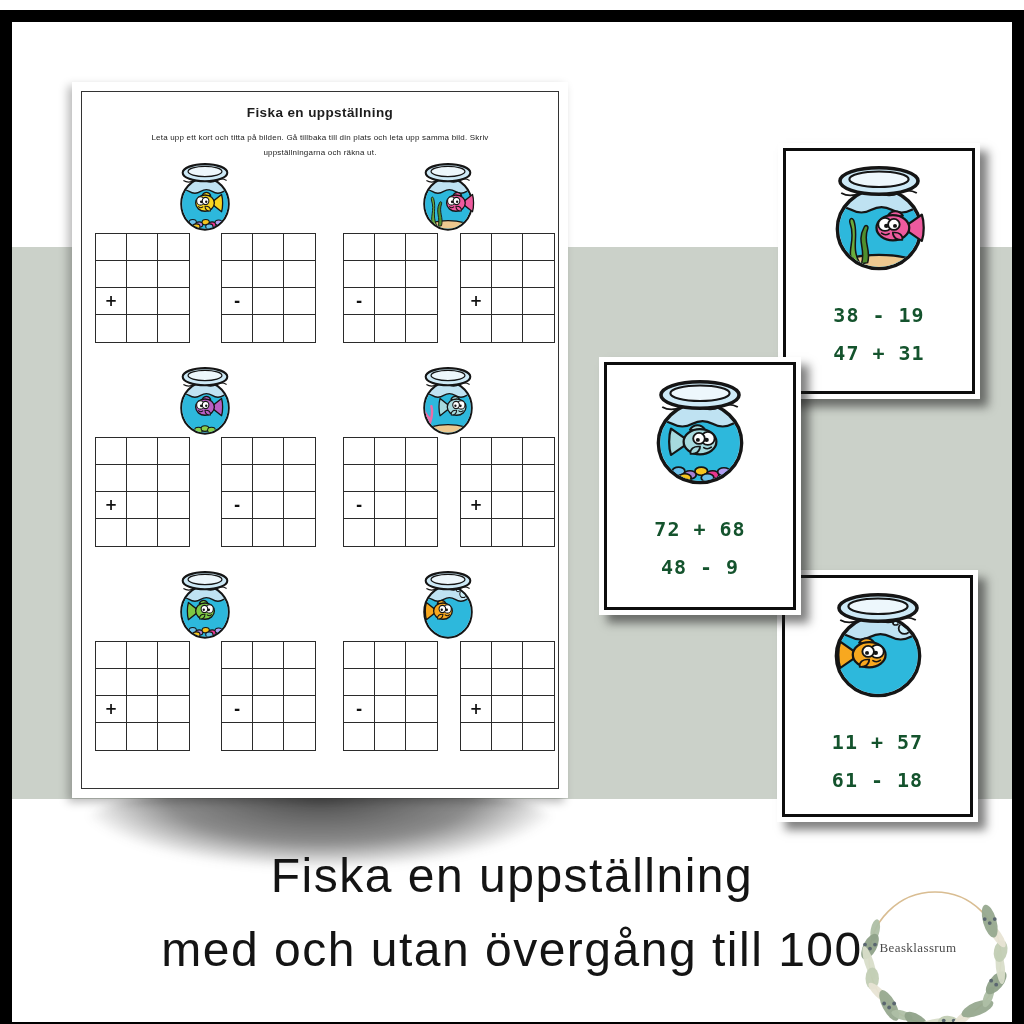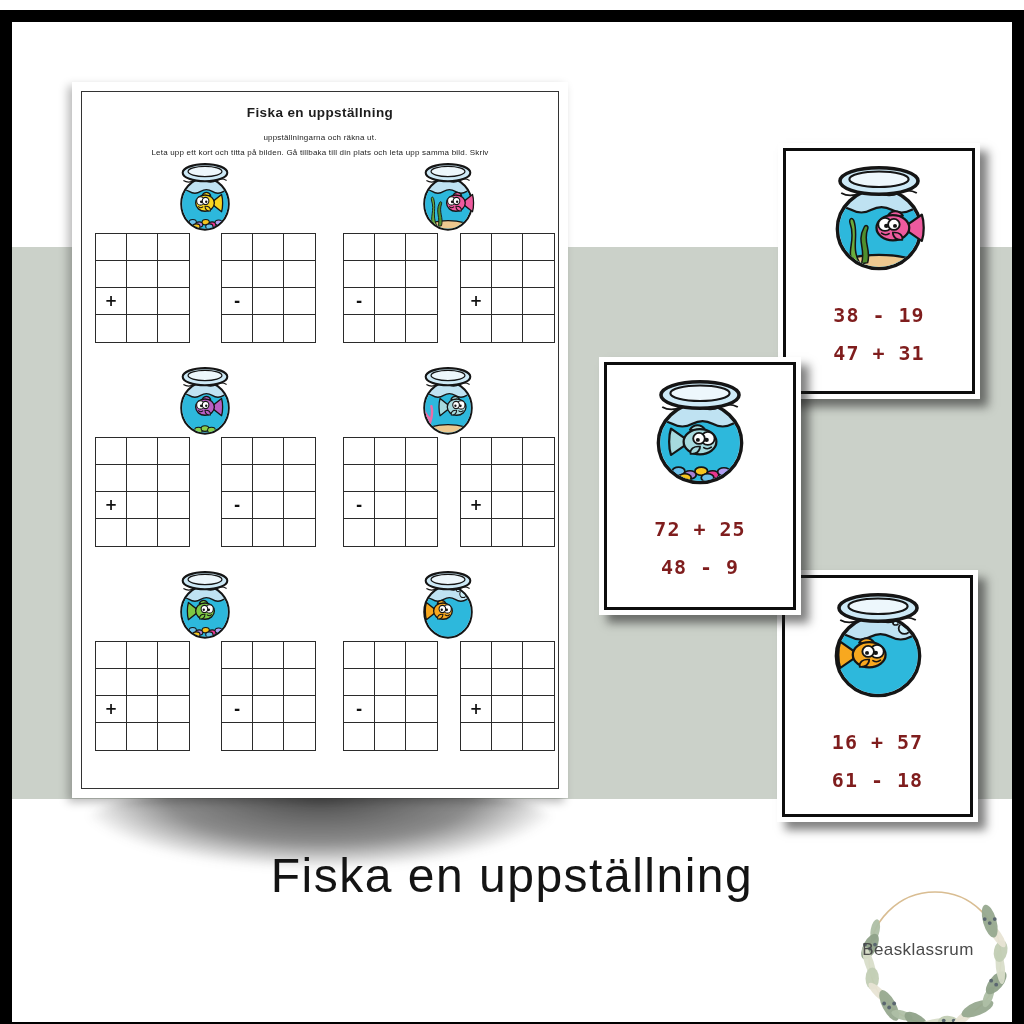--- a/index.html
+++ b/index.html
@@ -25,47 +25,47 @@
            display:flex;align-items:center;justify-content:center;}
   .ws-cell:nth-child(3n){border-right:none;}
   .ws-cell:nth-last-child(-n+3){border-bottom:none;}
   .sign{font-size:15px;font-weight:700;color:#111;font-family:"DejaVu Sans", sans-serif;}
   .ws-bowl{position:absolute;z-index:3;}
 
   
   .card{position:absolute;background:#ffffff;box-shadow:8px 8px 9px rgba(25,25,25,0.55);}
   .card-inner{position:absolute;left:5px;top:5px;right:5px;bottom:5px;border:3px solid #0d0d0d;
               display:flex;flex-direction:column;align-items:center;}
-  .card-problem{font-family:"DejaVu Sans Mono", monospace;font-weight:700;font-size:20px;color:#7f1d1d;
+  .card-problem{font-family:"DejaVu Sans Mono", monospace;font-weight:700;font-size:20px;color:#14532d;
                 letter-spacing:1px;line-height:1;}
   .card-problem.p1{margin-top:18px;}
   .card-problem.p2{margin-top:18px;text-align:right;}
 
   
   .footer-line{position:absolute;left:0;right:0;text-align:center;color:#141414;font-size:48px;
                font-weight:400;letter-spacing:1.5px;z-index:5;font-family:"Liberation Sans", sans-serif;}
   .footer-line.l1{top:838px;}
   .footer-line.l2{top:912px;}
   .logo{position:absolute;left:856px;top:872px;width:158px;height:150px;z-index:6;}
-  .logo-text{position:absolute;left:856px;top:930px;width:124px;text-align:center;font-size:17px;
-             color:#4a4a4a;letter-spacing:.4px;z-index:7;}
+  .logo-text{position:absolute;left:856px;top:930px;width:124px;text-align:center;font-size:13px;
+             color:#4a4a4a;letter-spacing:.4px;z-index:7;font-family:Liberation Serif, serif;}
 </style>
 </head>
 <body>
 
 <div class="canvas">
   <div class="band"></div>
   <div class="page-shadow"></div>
 
   <div class="page">
     <div class="page-border"></div>
     <div class="ws-title">Fiska en uppställning</div>
     <div class="ws-instr">
+      <div>Leta upp ett kort och titta på bilden. Gå tillbaka till din plats och leta upp samma bild. Skriv</div>
       <div>uppställningarna och räkna ut.</div>
-      <div>Leta upp ett kort och titta på bilden. Gå tillbaka till din plats och leta upp samma bild. Skriv</div>
     </div>
     <div id="sections">
         <div class="ws-grid" style="left: 23px; top: 151px;">
           <div class="ws-cell"></div>
           <div class="ws-cell"></div>
           <div class="ws-cell"></div>
           <div class="ws-cell"></div>
           <div class="ws-cell"></div>
           <div class="ws-cell"></div>
           <div class="ws-cell">
@@ -503,21 +503,21 @@
     <circle cx="-6.2" cy="-2.8" r="5.4" fill="#fff" stroke="#151515" stroke-width="1.5"></circle>
     <circle cx="0.8" cy="-2.8" r="4.6" fill="#fff" stroke="#151515" stroke-width="1.5"></circle>
     <circle cx="-5.2" cy="-1.6" r="1.8" fill="#151515"></circle>
     <circle cx="1.7" cy="-1.6" r="1.6" fill="#151515"></circle>
     <path d="M-9 4.5 Q-6 7 -3 4.8" fill="none" stroke="#151515" stroke-width="1.3" stroke-linecap="round"></path>
   </g>
               <path d="M20 25 Q27 29 35 25 Q42 21 50 25 Q58 29 66 25 Q73 21 80 25" fill="none" stroke="#151515" stroke-width="1.6"></path>
               <ellipse cx="50" cy="15" rx="31" ry="11" fill="#cde9f6" stroke="#151515" stroke-width="2.8"></ellipse>
               <ellipse cx="50" cy="13.5" rx="23.5" ry="6.5" fill="#edf7fc" stroke="#151515" stroke-width="1.7"></ellipse>
             </svg></div>
-          <div class="card-problem p1">72 + 25</div>
+          <div class="card-problem p1">72 + 68</div>
           <div class="card-problem p2">48 - 9</div>
         </div>
       </div>
       <div class="card" style="left: 777px; top: 560px; width: 201px; height: 252px; z-index: 4;">
         <div class="card-inner">
           <div style="margin-top: 12px;"><svg width="126" height="120" viewBox="0 0 100 100" preserveAspectRatio="none" xmlns="http://www.w3.org/2000/svg">
               <defs>
                 <clipPath id="bc9">
                   <circle cx="50" cy="55" r="31.6"></circle>
                 </clipPath>
@@ -537,27 +537,28 @@
     <circle cx="-6.2" cy="-2.8" r="5.4" fill="#fff" stroke="#151515" stroke-width="1.5"></circle>
     <circle cx="0.8" cy="-2.8" r="4.6" fill="#fff" stroke="#151515" stroke-width="1.5"></circle>
     <circle cx="-5.2" cy="-1.6" r="1.8" fill="#151515"></circle>
     <circle cx="1.7" cy="-1.6" r="1.6" fill="#151515"></circle>
     <path d="M-9 4.5 Q-6 7 -3 4.8" fill="none" stroke="#151515" stroke-width="1.3" stroke-linecap="round"></path>
   </g>
               <path d="M20 25 Q27 29 35 25 Q42 21 50 25 Q58 29 66 25 Q73 21 80 25" fill="none" stroke="#151515" stroke-width="1.6"></path>
               <ellipse cx="50" cy="15" rx="31" ry="11" fill="#cde9f6" stroke="#151515" stroke-width="2.8"></ellipse>
               <ellipse cx="50" cy="13.5" rx="23.5" ry="6.5" fill="#edf7fc" stroke="#151515" stroke-width="1.7"></ellipse>
             </svg></div>
-          <div class="card-problem p1">16 + 57</div>
+          <div class="card-problem p1">11 + 57</div>
           <div class="card-problem p2">61 - 18</div>
         </div>
       </div>
     </div>
 
   <div class="footer-line l1">Fiska en uppställning</div>
+  <div class="footer-line l2">med och utan övergång till 100</div>
 
   <svg class="logo" id="logo" viewBox="0 0 158 150" xmlns="http://www.w3.org/2000/svg">
       <circle cx="79" cy="76" r="66" fill="none" stroke="#d9bd92" stroke-width="1.6"></circle>
       <ellipse cx="19.1836860555811" cy="48.10719472511385" rx="11" ry="4.5" transform="rotate(281 19.1836860555811 48.10719472511385)" fill="#aebfa5" opacity="0.95"></ellipse>
       <ellipse cx="14.002688301194269" cy="64.5392202739826" rx="14" ry="6.7" transform="rotate(298 14.002688301194269 64.5392202739826)" fill="#8fa289" opacity="0.95"></ellipse>
       <circle cx="9.002688301194269" cy="62.53922027398259" r="1.9" fill="#5a6670"></circle>
       <circle cx="14.002688301194269" cy="66.5392202739826" r="1.9" fill="#5a6670"></circle>
       <circle cx="19.00268830119427" cy="62.53922027398259" r="1.9" fill="#5a6670"></circle>
       <ellipse cx="13.1607726828516" cy="80.60392726711228" rx="17" ry="4.5" transform="rotate(252 13.1607726828516 80.60392726711228)" fill="#d8ddc9" opacity="0.95"></ellipse>
       <ellipse cx="16.230269924519867" cy="96.39512162874654" rx="11" ry="6.7" transform="rotate(270 16.230269924519867 96.39512162874654)" fill="#c2cdb4" opacity="0.95"></ellipse>

